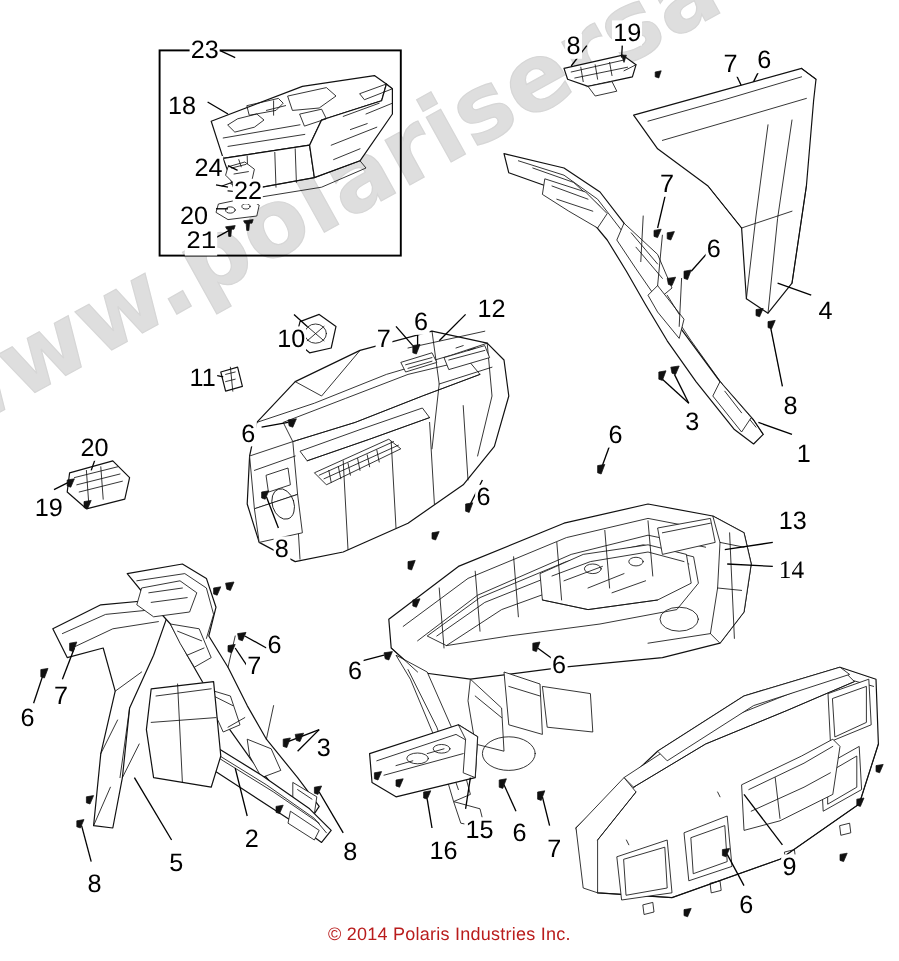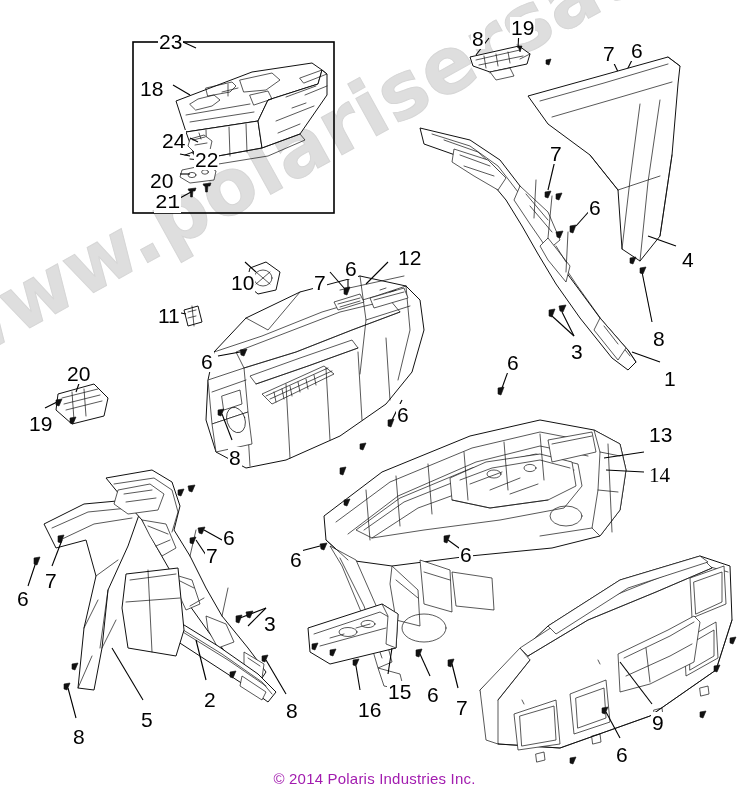--- a/index.html
+++ b/index.html
@@ -36,21 +36,21 @@
     position:absolute;z-index:20;
     font-family:"Liberation Sans","DejaVu Sans",sans-serif;
     font-size:21px;font-weight:400;color:#000;line-height:1;
     white-space:nowrap;background:#fff;padding:0 1px;
   }
 
   
   #copyright{
     position:absolute;left:0;right:0;bottom:14px;text-align:center;z-index:25;
     font-family:"Liberation Sans","DejaVu Sans",sans-serif;
-    font-size:15px;color:#a21caf;letter-spacing:.2px;
+    font-size:15px;color:#b91c1c;letter-spacing:.2px;
   }
 </style>
 </head>
 <body>
 
 <div id="stage">
 
   <div id="watermark">
     <div class="wm-text">www.polarisersatzteile.de</div>
   </div>

